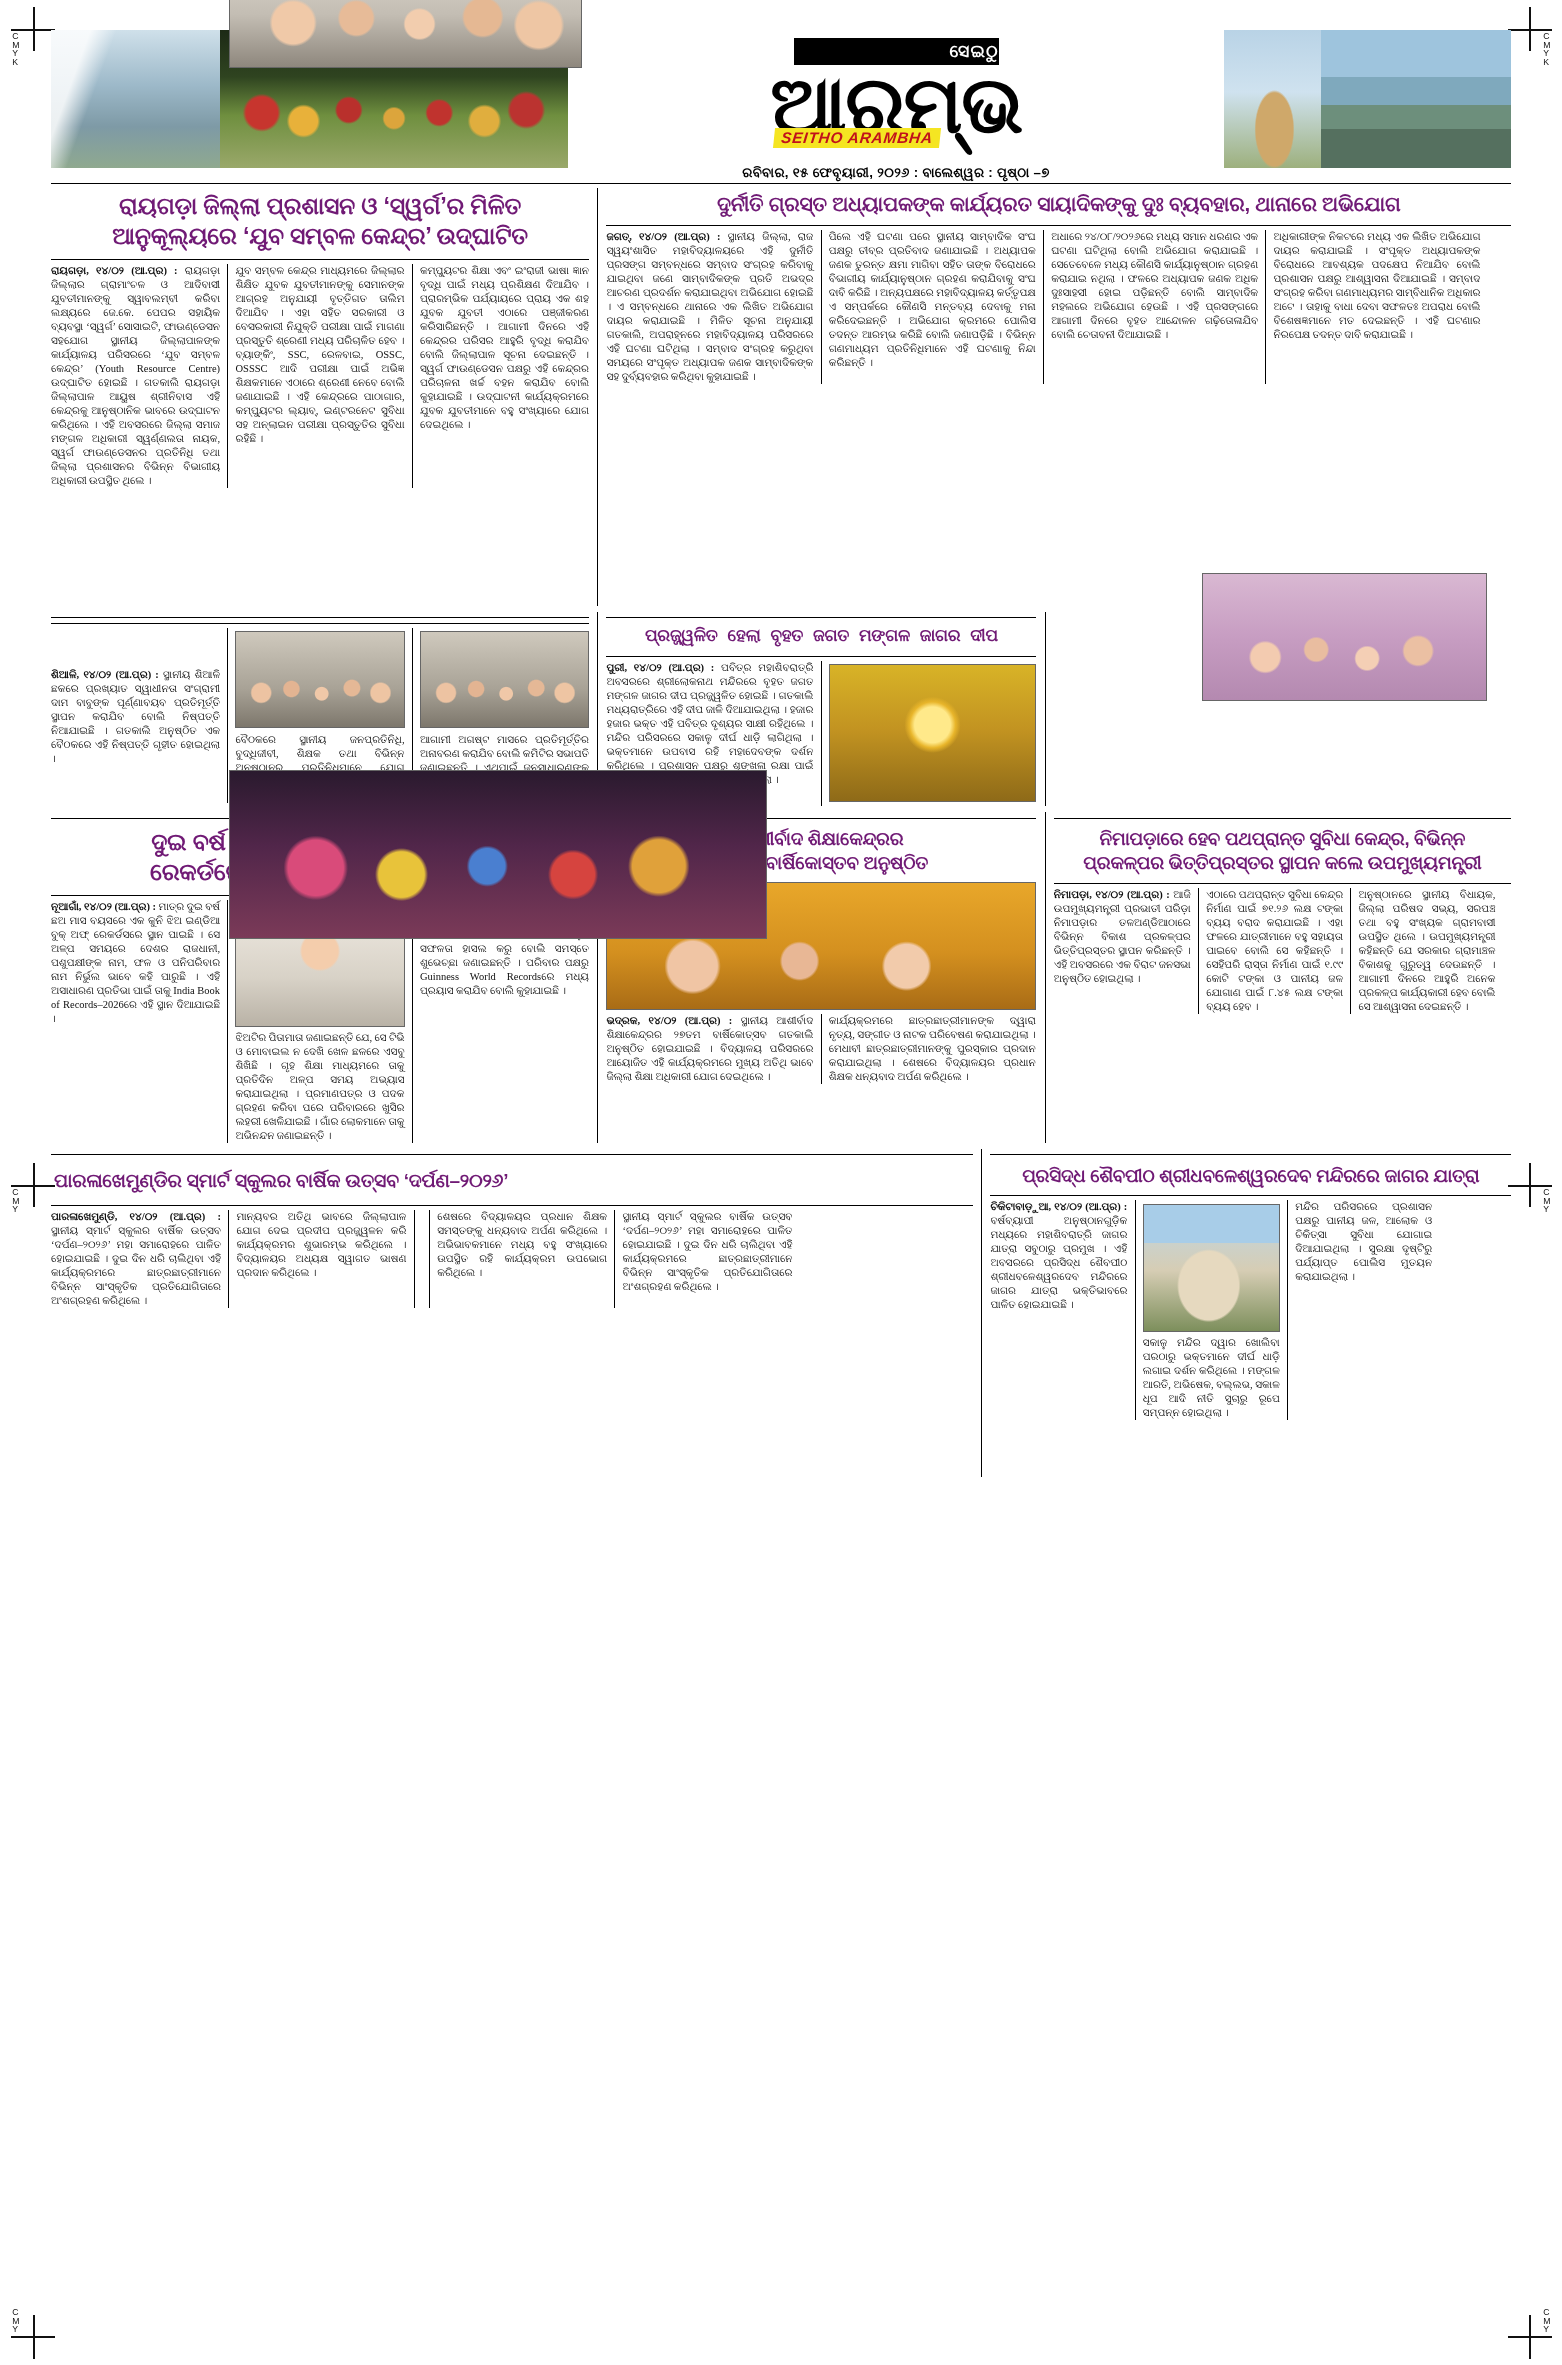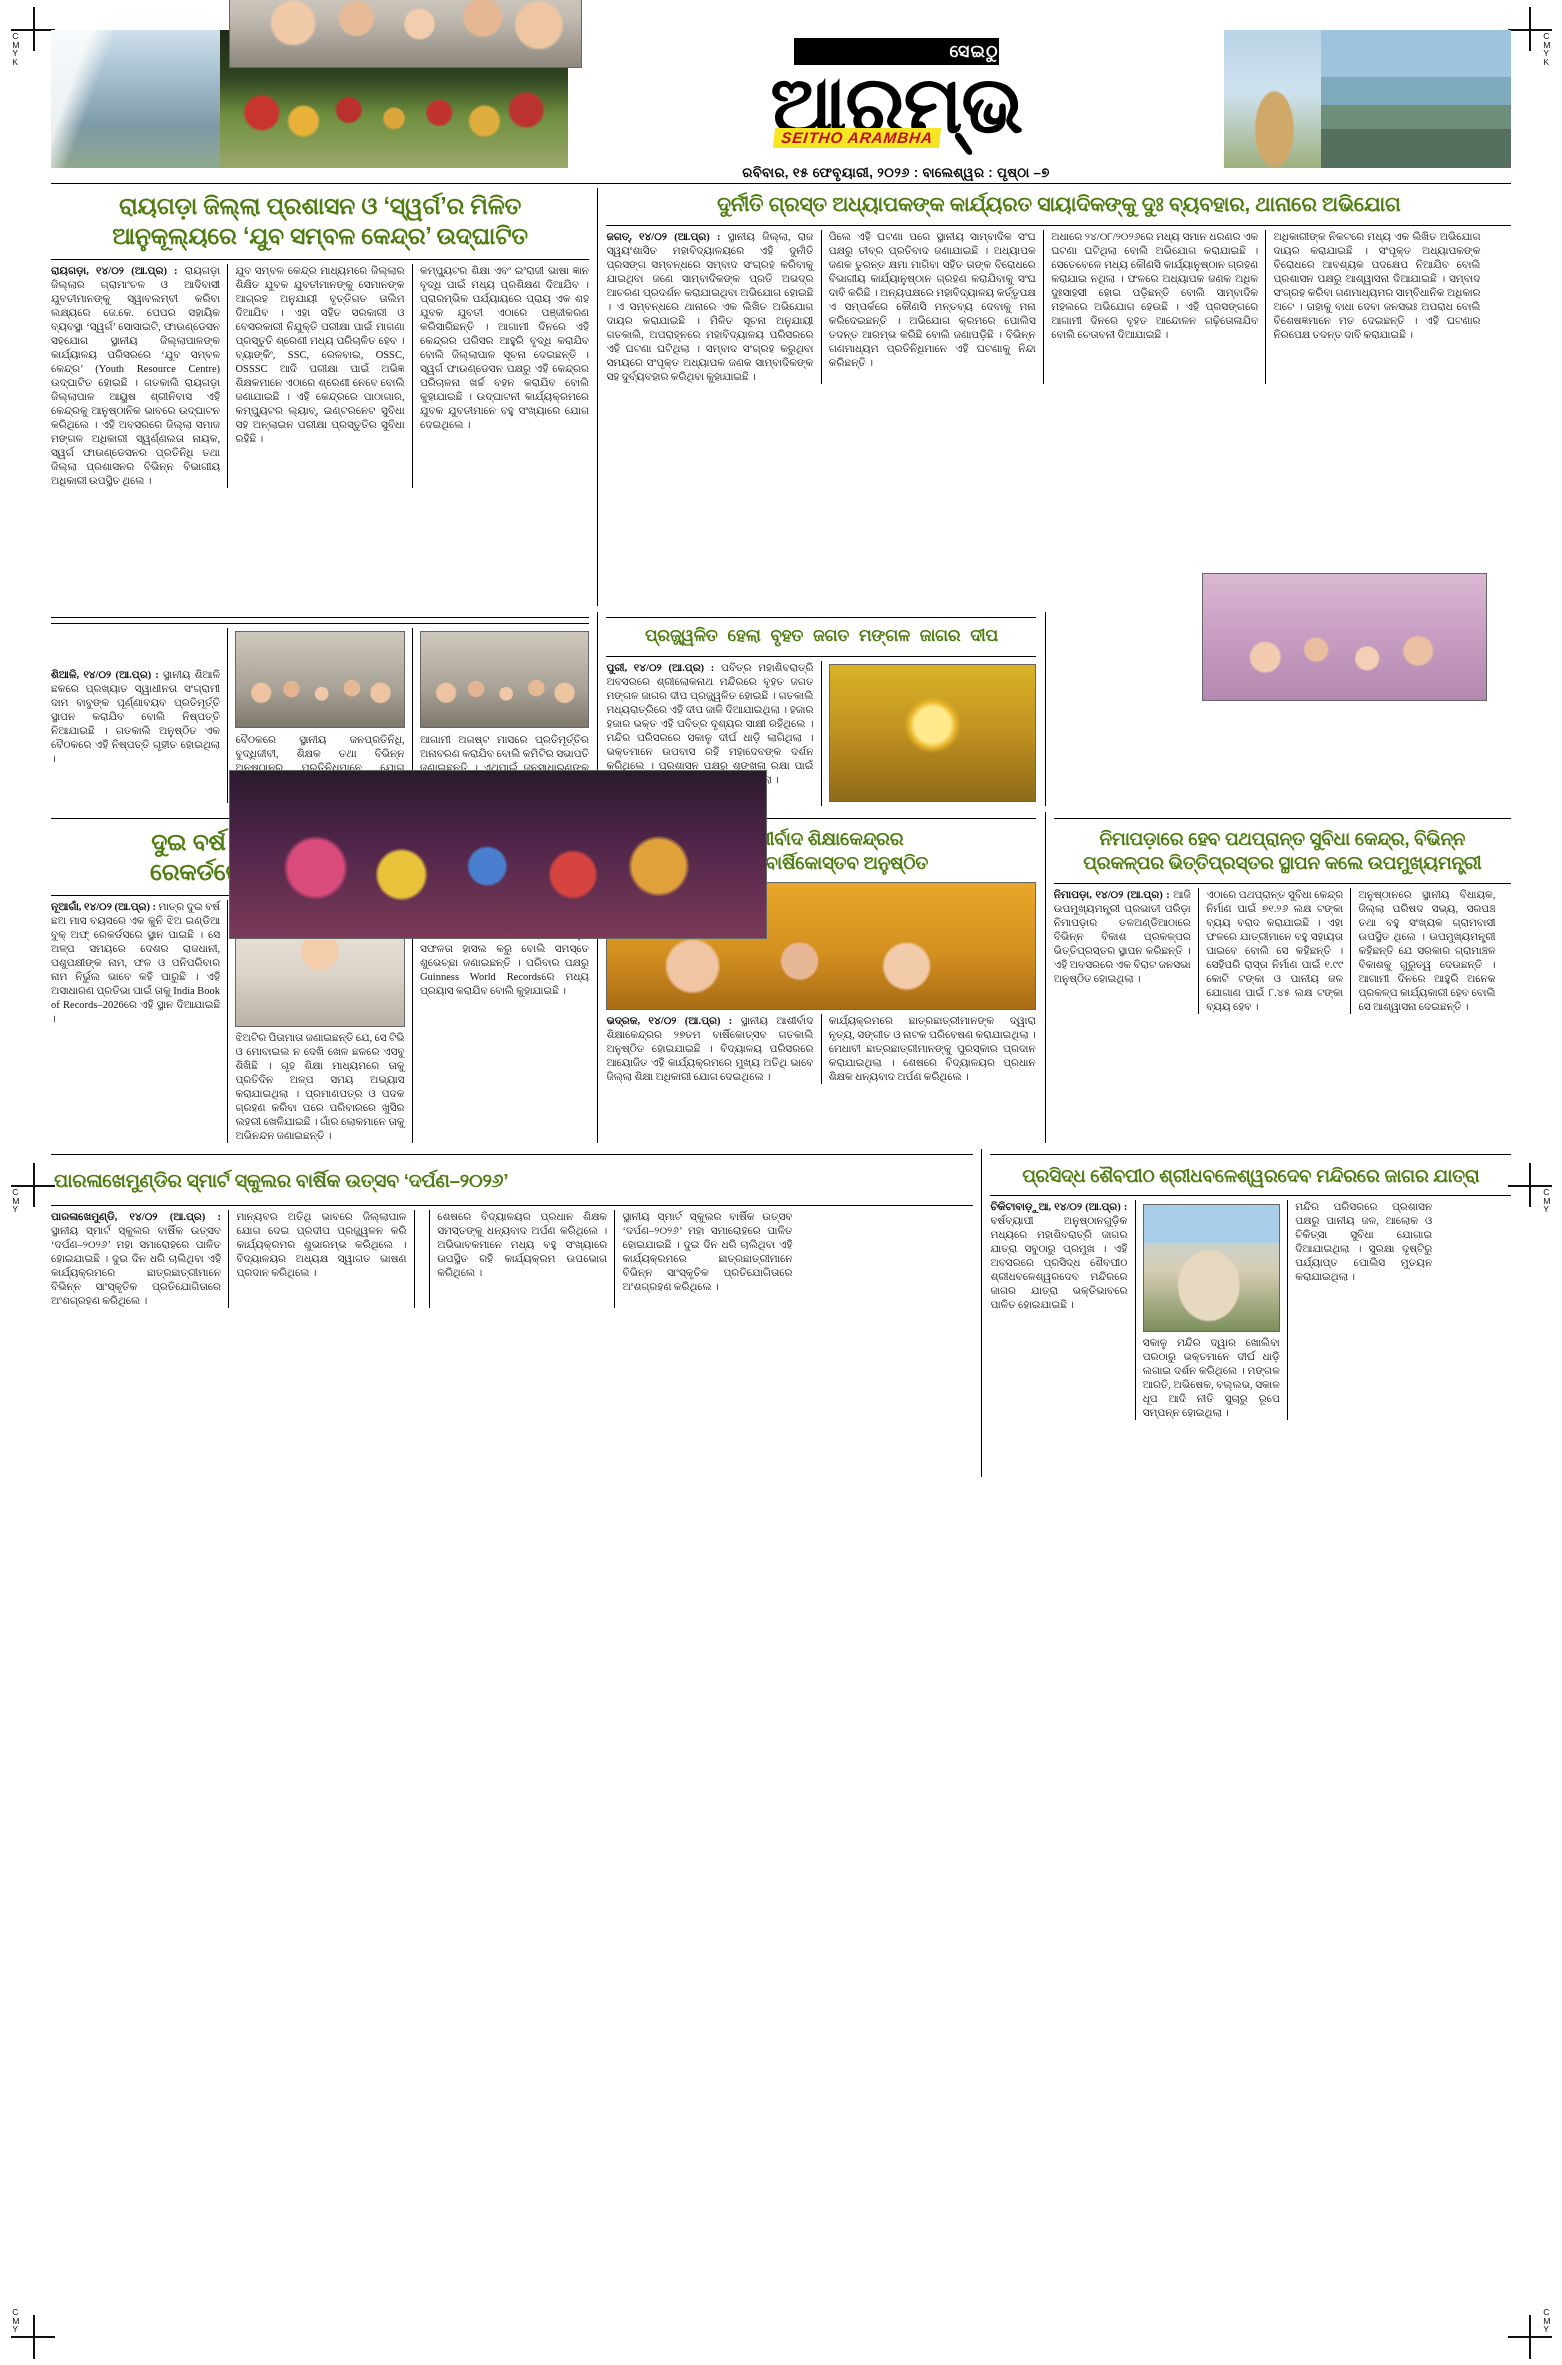--- a/index.html
+++ b/index.html
@@ -179,21 +179,21 @@
 
   
   .band { display: flex; }
   .vrule { width: 1px; background: #000; margin: 0 7.2px; }
   .hr-thick { height: 1.5px; background:#000; margin: 5.1px 0; }
   .hr-thin  { height: 1px; background:#000; margin: 4.1px 0; }
 
   h1.hl {
     font-family: "Liberation Sans", sans-serif;
     font-weight: bold;
-    color: #4d7c0f;
+    color: #701a75;
     text-align: center;
     font-size: 23.6px;
     line-height: 30px;
     letter-spacing: -0.3px;
     padding: 3.1px 0 4.1px;
   }
   h1.hl.sz2 { font-size: 20.5px; line-height: 25.6px; }
   h1.hl.sz3 { font-size: 18.4px; line-height: 23.6px; }
   h1.hl.sz4 { font-size: 17px; line-height: 21.5px; font-family: Liberation Mono, monospace; }
   h1.hl.big { font-size: 19px; line-height: 33px; }
@@ -345,21 +345,21 @@
           <div class="vrule"></div>
           <div style="width:207px;" class="body-txt">
             <p>ପିଲେ ଏହି ଘଟଣା ପରେ ସ୍ଥାନୀୟ ସାମ୍ବାଦିକ ସଂଘ ପକ୍ଷରୁ ତୀବ୍ର ପ୍ରତିବାଦ ଜଣାଯାଇଛି । ଅଧ୍ୟାପକ ଜଣକ ତୁରନ୍ତ କ୍ଷମା ମାଗିବା ସହିତ ତାଙ୍କ ବିରୋଧରେ ବିଭାଗୀୟ କାର୍ଯ୍ୟାନୁଷ୍ଠାନ ଗ୍ରହଣ କରାଯିବାକୁ ସଂଘ ଦାବି କରିଛି । ଅନ୍ୟପକ୍ଷରେ ମହାବିଦ୍ୟାଳୟ କର୍ତ୍ତୃପକ୍ଷ ଏ ସମ୍ପର୍କରେ କୌଣସି ମନ୍ତବ୍ୟ ଦେବାକୁ ମନା କରିଦେଇଛନ୍ତି । ଅଭିଯୋଗ କ୍ରମରେ ପୋଲିସ ତଦନ୍ତ ଆରମ୍ଭ କରିଛି ବୋଲି ଜଣାପଡ଼ିଛି । ବିଭିନ୍ନ ଗଣମାଧ୍ୟମ ପ୍ରତିନିଧିମାନେ ଏହି ଘଟଣାକୁ ନିନ୍ଦା କରିଛନ୍ତି ।</p>
           </div>
           <div class="vrule"></div>
           <div style="width:207px;" class="body-txt">
             <p>ଅଧାରେ ୨୪/୦୮/୨୦୨୬ରେ ମଧ୍ୟ ସମାନ ଧରଣର ଏକ ଘଟଣା ଘଟିଥିଲା ବୋଲି ଅଭିଯୋଗ କରାଯାଇଛି । ସେତେବେଳେ ମଧ୍ୟ କୌଣସି କାର୍ଯ୍ୟାନୁଷ୍ଠାନ ଗ୍ରହଣ କରାଯାଇ ନଥିଲା । ଫଳରେ ଅଧ୍ୟାପକ ଜଣକ ଅଧିକ ଦୁଃସାହସୀ ହୋଇ ପଡ଼ିଛନ୍ତି ବୋଲି ସାମ୍ବାଦିକ ମହଲରେ ଅଭିଯୋଗ ହେଉଛି । ଏହି ପ୍ରସଙ୍ଗରେ ଆଗାମୀ ଦିନରେ ବୃହତ ଆନ୍ଦୋଳନ ଗଢ଼ିତୋଳାଯିବ ବୋଲି ଚେତାବନୀ ଦିଆଯାଇଛି ।</p>
           </div>
           <div class="vrule"></div>
           <div style="width:207px;" class="body-txt">
-            <p>ଅଧିକାରୀଙ୍କ ନିକଟରେ ମଧ୍ୟ ଏକ ଲିଖିତ ଅଭିଯୋଗ ଦାୟର କରାଯାଇଛି । ସଂପୃକ୍ତ ଅଧ୍ୟାପକଙ୍କ ବିରୋଧରେ ଆବଶ୍ୟକ ପଦକ୍ଷେପ ନିଆଯିବ ବୋଲି ପ୍ରଶାସନ ପକ୍ଷରୁ ଆଶ୍ୱାସନା ଦିଆଯାଇଛି । ସମ୍ବାଦ ସଂଗ୍ରହ କରିବା ଗଣମାଧ୍ୟମର ସାମ୍ବିଧାନିକ ଅଧିକାର ଅଟେ । ତାହାକୁ ବାଧା ଦେବା ଜନସଭଃ ଅପରାଧ ବୋଲି ବିଶେଷଜ୍ଞମାନେ ମତ ଦେଇଛନ୍ତି । ଏହି ଘଟଣାର ନିରପେକ୍ଷ ତଦନ୍ତ ଦାବି କରାଯାଇଛି ।</p>
+            <p>ଅଧିକାରୀଙ୍କ ନିକଟରେ ମଧ୍ୟ ଏକ ଲିଖିତ ଅଭିଯୋଗ ଦାୟର କରାଯାଇଛି । ସଂପୃକ୍ତ ଅଧ୍ୟାପକଙ୍କ ବିରୋଧରେ ଆବଶ୍ୟକ ପଦକ୍ଷେପ ନିଆଯିବ ବୋଲି ପ୍ରଶାସନ ପକ୍ଷରୁ ଆଶ୍ୱାସନା ଦିଆଯାଇଛି । ସମ୍ବାଦ ସଂଗ୍ରହ କରିବା ଗଣମାଧ୍ୟମର ସାମ୍ବିଧାନିକ ଅଧିକାର ଅଟେ । ତାହାକୁ ବାଧା ଦେବା ସଫଳତଃ ଅପରାଧ ବୋଲି ବିଶେଷଜ୍ଞମାନେ ମତ ଦେଇଛନ୍ତି । ଏହି ଘଟଣାର ନିରପେକ୍ଷ ତଦନ୍ତ ଦାବି କରାଯାଇଛି ।</p>
           </div>
         </div>
       </section>
     </div>
 
     <div class="band" style="margin-top:5.1px;">
 
       <section style="width:538px;">
         <div class="hr-thick"></div>
         <div class="hr-thin"></div>

